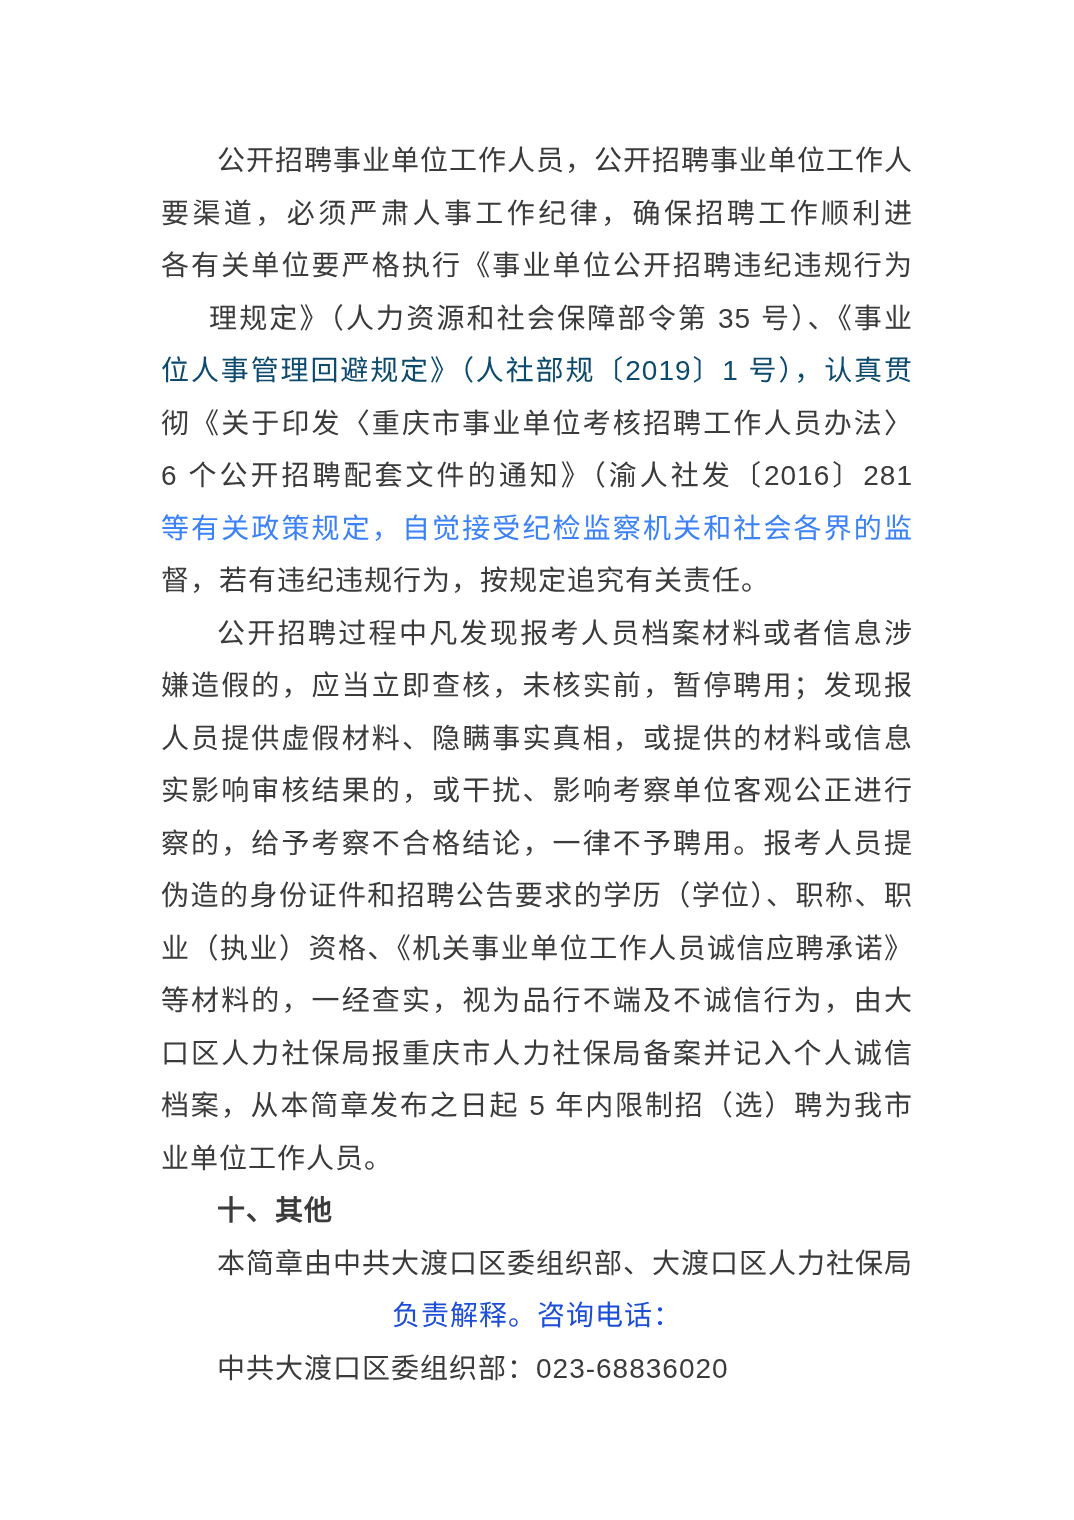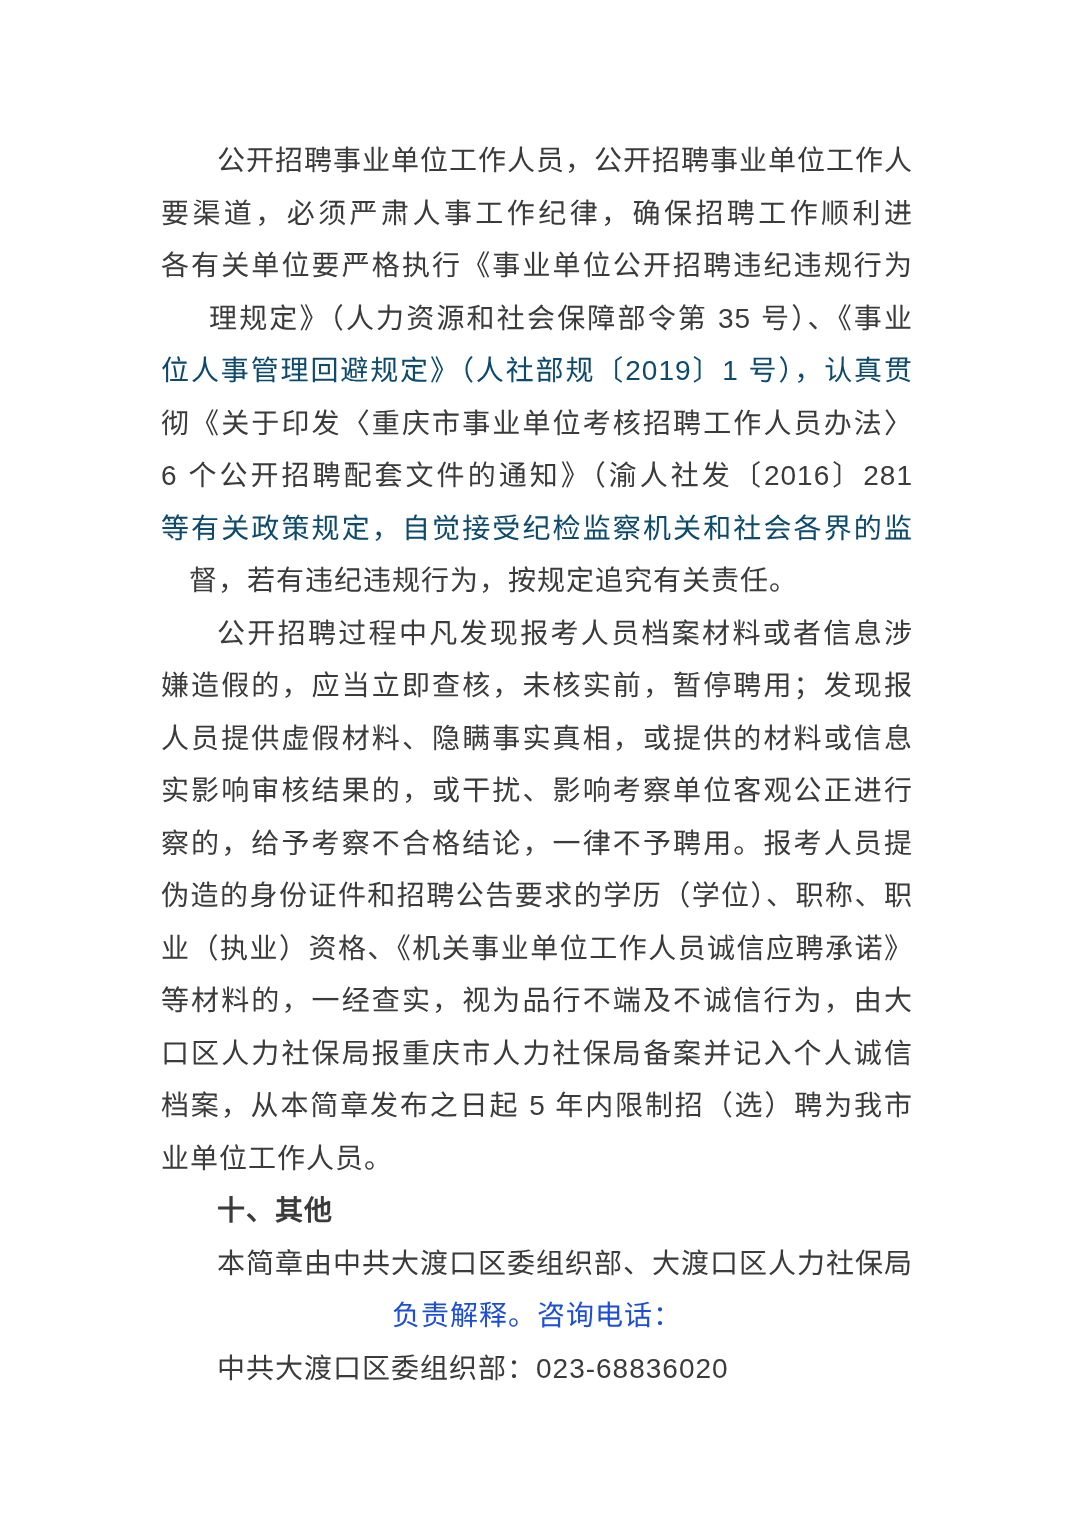--- a/index.html
+++ b/index.html
@@ -51,22 +51,22 @@
 
 <div class="page">
   <div class="doc-body">
       <div class="line justify indent" style="color: rgb(59, 59, 59);">公开招聘事业单位工作人员，公开招聘事业单位工作人员</div>
       <div class="line justify" style="color: rgb(59, 59, 59);">要渠道，必须严肃人事工作纪律，确保招聘工作顺利进行。</div>
       <div class="line justify" style="color: rgb(59, 59, 59);">各有关单位要严格执行《事业单位公开招聘违纪违规行为处</div>
       <div class="line justify" style="color: rgb(59, 59, 59); margin-left: 48px;">理规定》（人力资源和社会保障部令第 35 号）、《事业单</div>
       <div class="line justify" style="color: #0c4a6e;">位人事管理回避规定》（人社部规〔2019〕1 号），认真贯</div>
       <div class="line justify" style="color: rgb(59, 59, 59);">彻《关于印发〈重庆市事业单位考核招聘工作人员办法〉等</div>
       <div class="line justify" style="color: rgb(59, 59, 59);">6 个公开招聘配套文件的通知》（渝人社发〔2016〕281 号）</div>
-      <div class="line justify" style="color: #0c4a6e;">等有关政策规定，自觉接受纪检监察机关和社会各界的监</div>
-      <div class="line" style="color: rgb(59, 59, 59); margin-left: 28px;">督，若有违纪违规行为，按规定追究有关责任。</div>
+      <div class="line justify" style="color: #3b82f6;">等有关政策规定，自觉接受纪检监察机关和社会各界的监</div>
+      <div class="line" style="color: rgb(59, 59, 59);">督，若有违纪违规行为，按规定追究有关责任。</div>
       <div class="line justify indent" style="color: rgb(59, 59, 59);">公开招聘过程中凡发现报考人员档案材料或者信息涉</div>
       <div class="line justify" style="color: rgb(59, 59, 59);">嫌造假的，应当立即查核，未核实前，暂停聘用；发现报考</div>
       <div class="line justify" style="color: rgb(59, 59, 59);">人员提供虚假材料、隐瞒事实真相，或提供的材料或信息不</div>
       <div class="line justify" style="color: rgb(59, 59, 59);">实影响审核结果的，或干扰、影响考察单位客观公正进行考</div>
       <div class="line justify" style="color: rgb(59, 59, 59);">察的，给予考察不合格结论，一律不予聘用。报考人员提供</div>
       <div class="line justify" style="color: rgb(59, 59, 59);">伪造的身份证件和招聘公告要求的学历（学位）、职称、职</div>
       <div class="line justify" style="color: rgb(59, 59, 59);">业（执业）资格、《机关事业单位工作人员诚信应聘承诺》</div>
       <div class="line justify" style="color: rgb(59, 59, 59);">等材料的，一经查实，视为品行不端及不诚信行为，由大渡</div>
       <div class="line justify" style="color: rgb(59, 59, 59);">口区人力社保局报重庆市人力社保局备案并记入个人诚信</div>
       <div class="line justify" style="color: rgb(59, 59, 59);">档案，从本简章发布之日起 5 年内限制招（选）聘为我市事</div>

